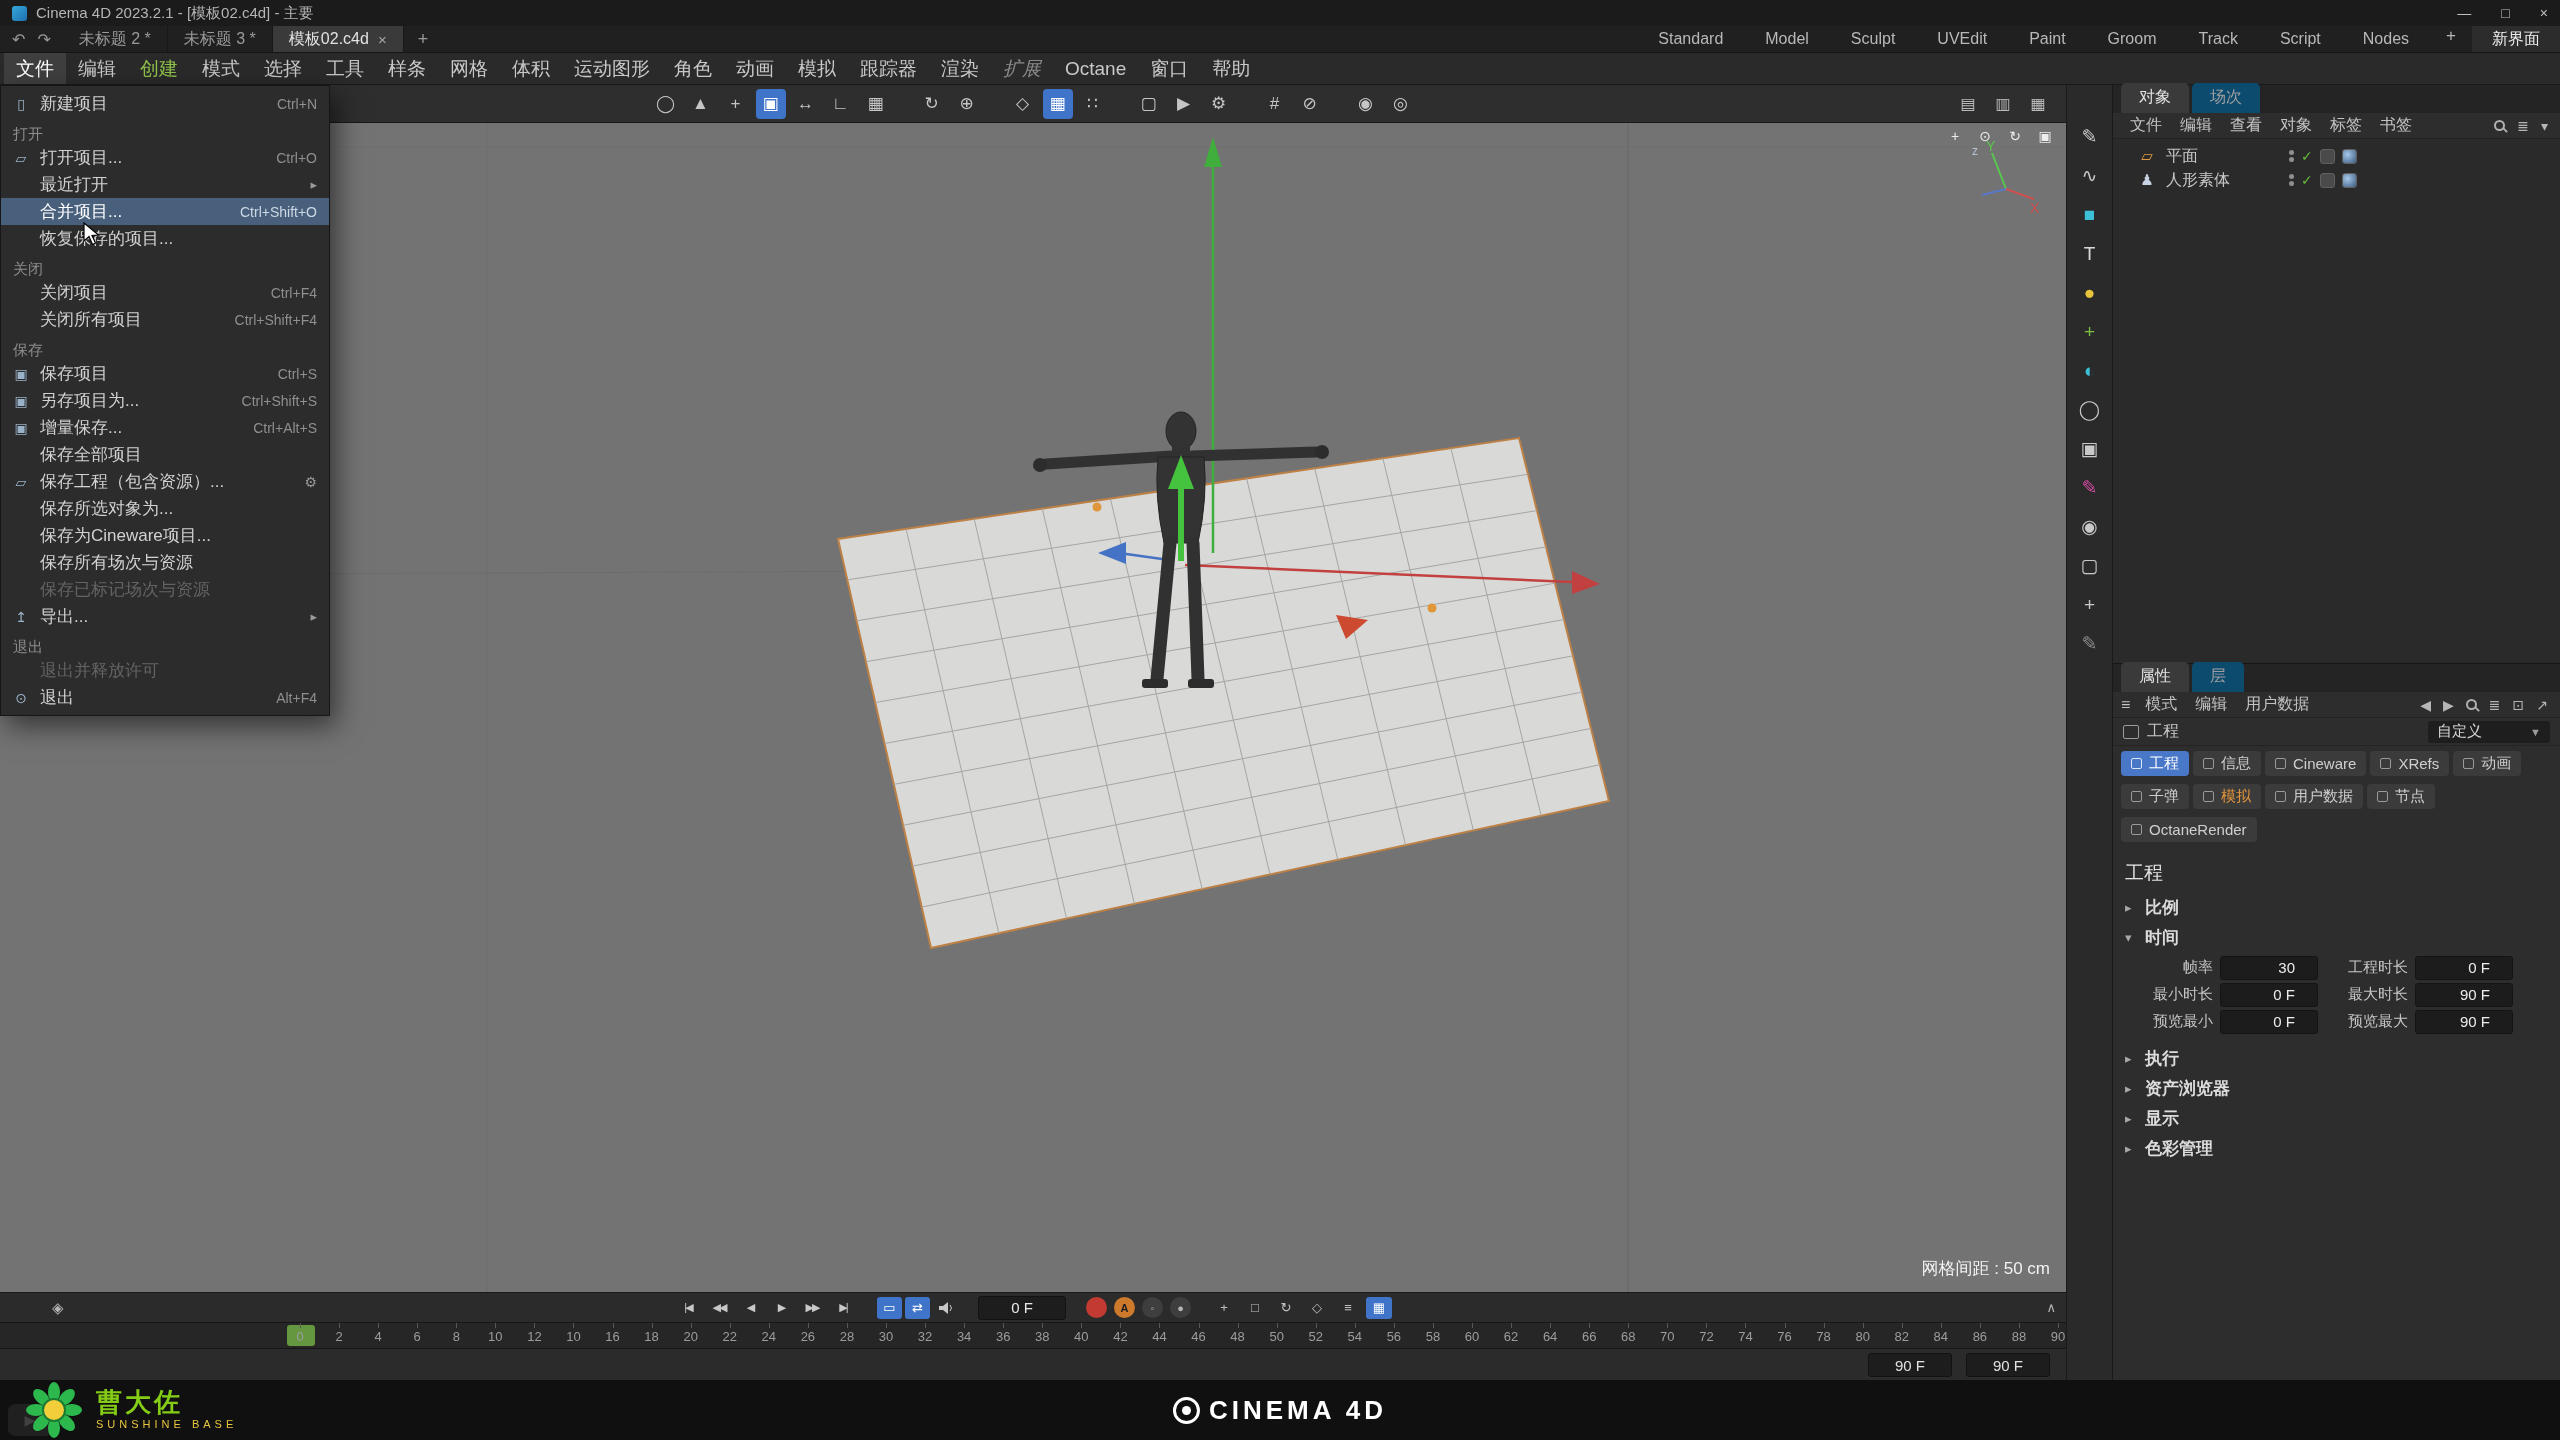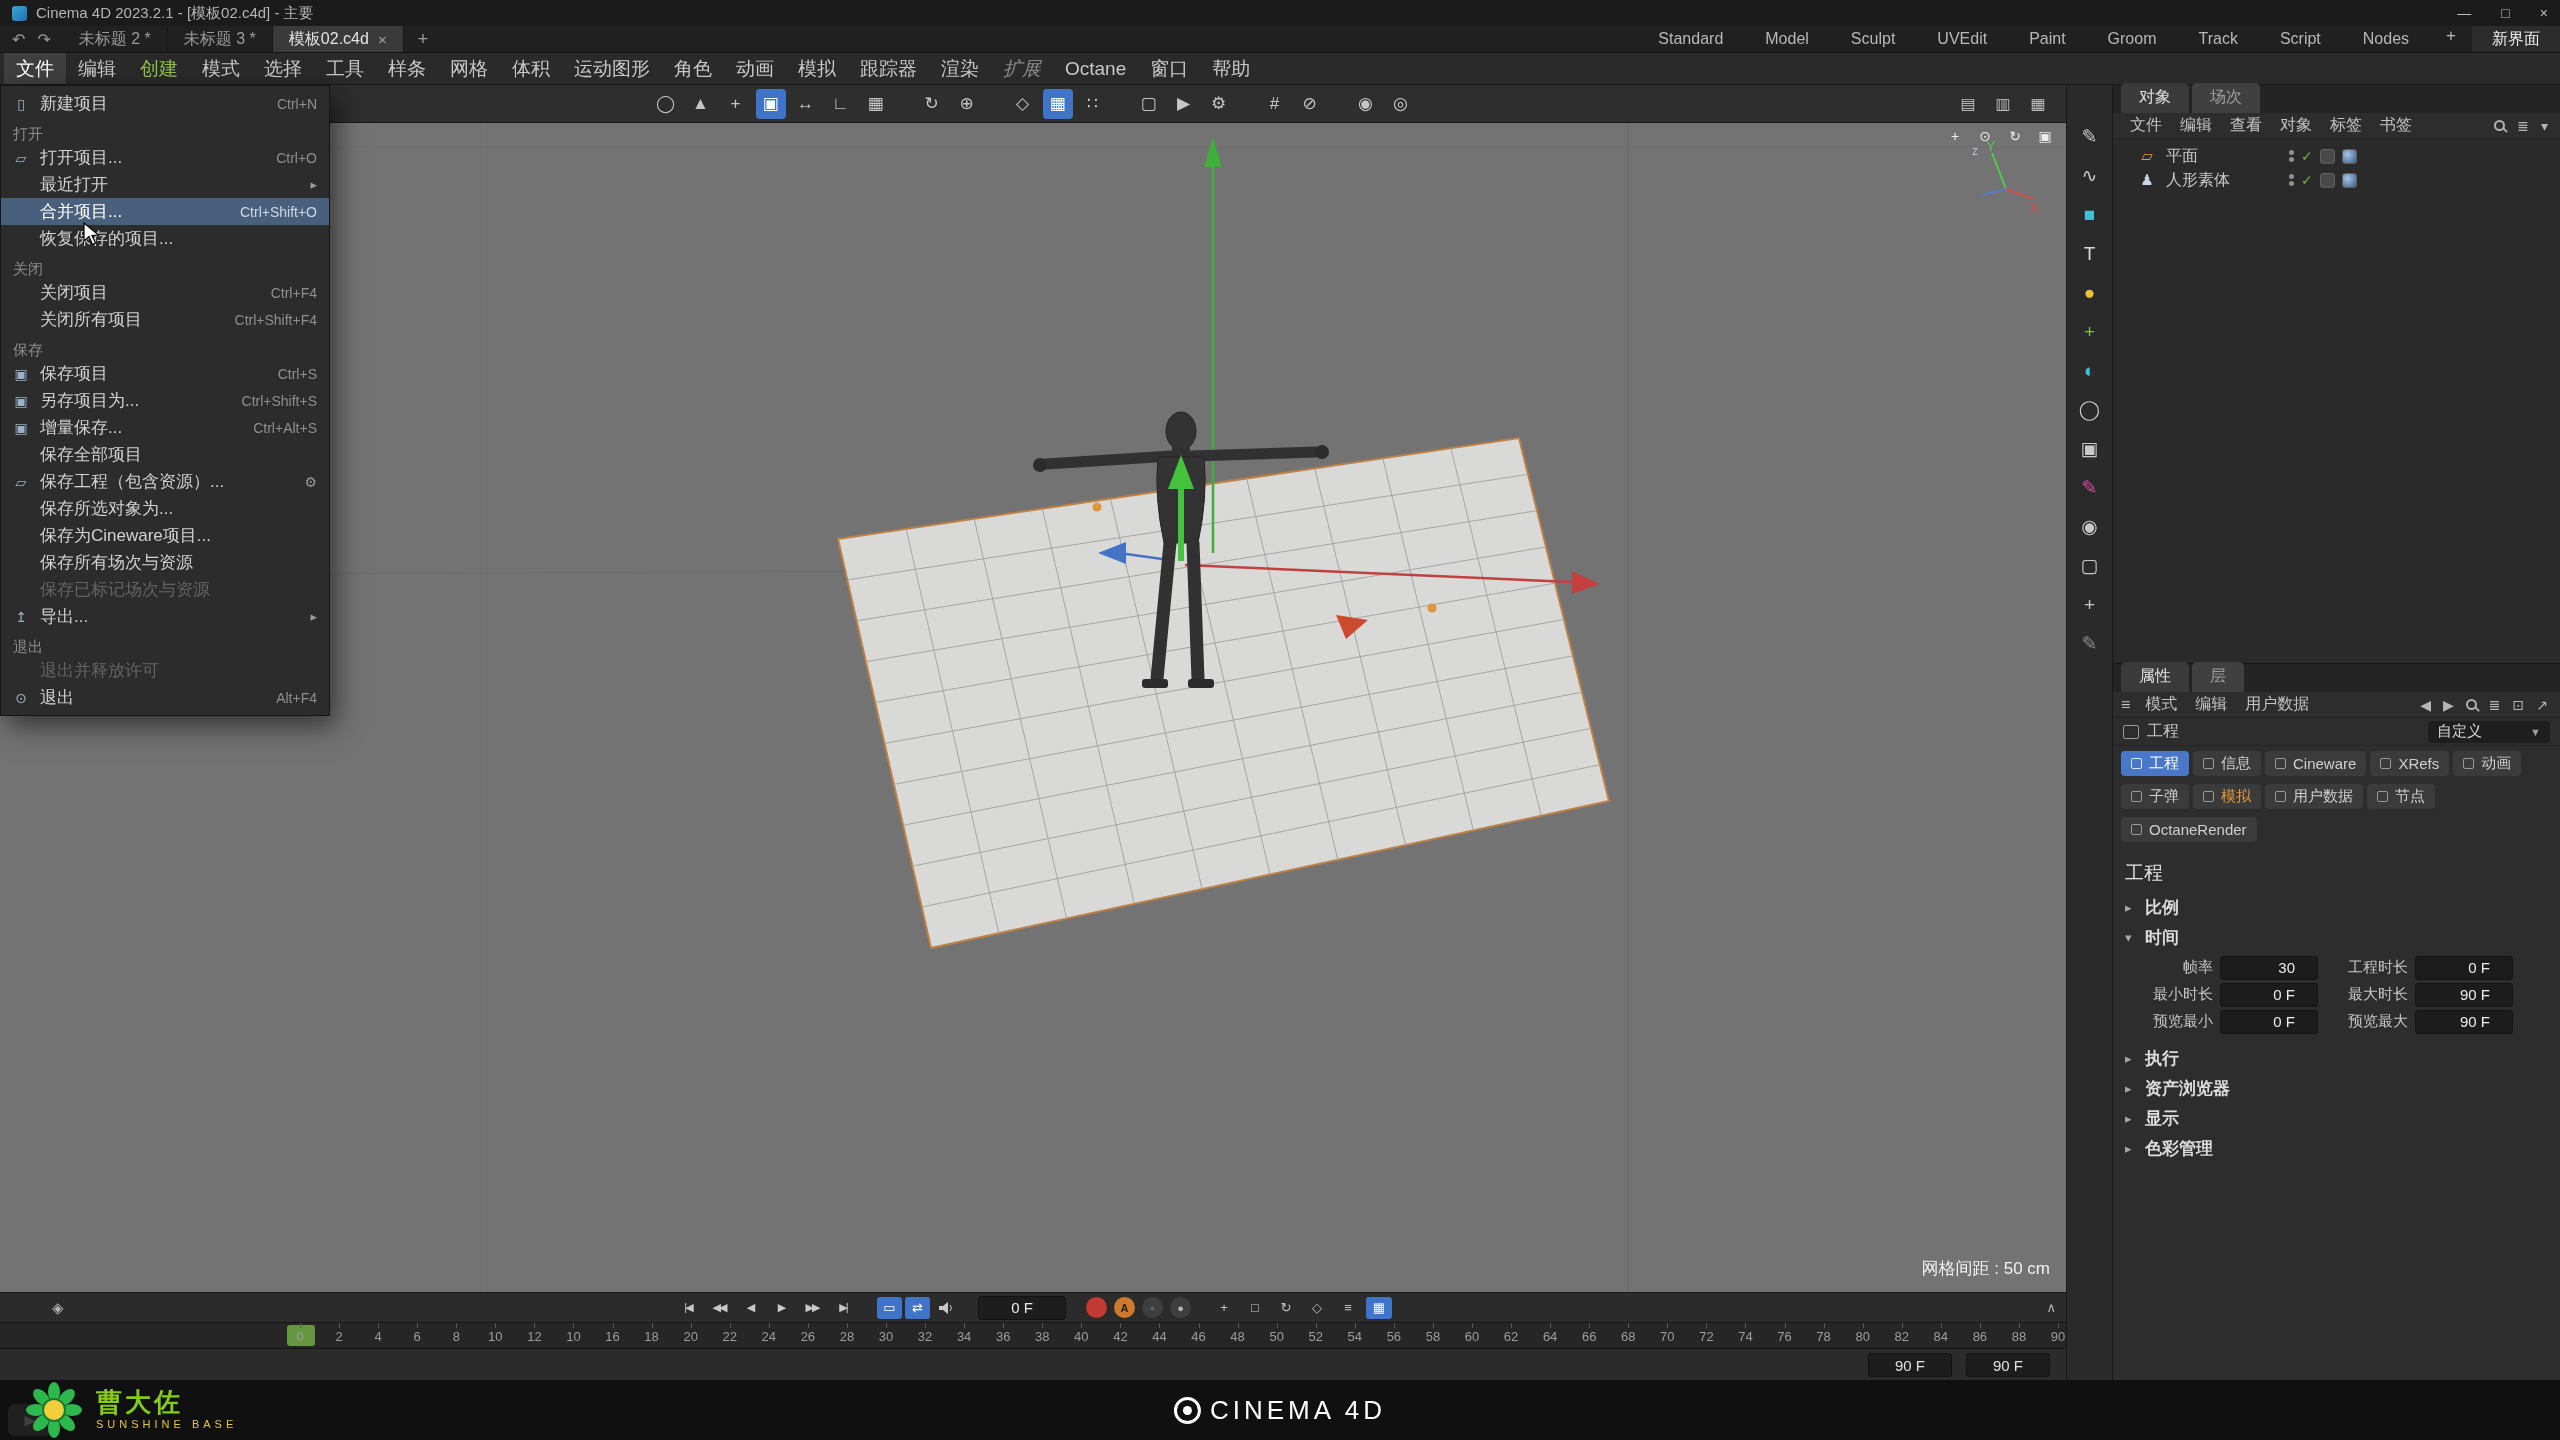--- a/index.html
+++ b/index.html
@@ -73,21 +73,21 @@
   #end-max{right:16px}
 
   
   .right-col{flex:1;display:flex;background:#262626}
   .side-strip{width:47px;background:#2a2a2a;border-left:1px solid #191919;border-right:1px solid #191919;display:flex;flex-direction:column;align-items:center;padding-top:36px;gap:8px}
   .side-btn{width:34px;height:31px;display:flex;align-items:center;justify-content:center;font-size:19px;border-radius:4px}
 
   .panels{flex:1;display:flex;flex-direction:column;min-width:0}
   .object-panel{height:579px;display:flex;flex-direction:column;background:#2d2d2d;border-bottom:1px solid #161616}
   .panel-tabs{height:28px;background:#242424;display:flex;align-items:flex-end;padding-left:8px;gap:3px;font-size:16px}
-  .panel-tab{padding:4px 18px 5px;color:#9f9f9f;background:#404040;border-radius:5px 5px 0 0}
+  .panel-tab{padding:4px 18px 5px;color:#9f9f9f;background:#0c4a6e;border-radius:5px 5px 0 0}
   .panel-tab.active{background:#3a3a3a;color:#e2e2e2}
   .panel-menu{height:26px;display:flex;align-items:center;padding:0 8px;font-size:16px;background:#2d2d2d;border-bottom:1px solid #222;color:#c2c2c2}
   .pm-item{padding:0 9px;white-space:nowrap}
   .pm-right{margin-left:auto;display:flex;gap:12px;align-items:center;color:#b5b5b5;font-size:14px;padding-right:4px}
   .lens{width:11px;height:11px;border:2px solid #b0b0b0;border-radius:50%;position:relative;display:inline-block}
   .lens::after{content:"";position:absolute;width:6px;height:2px;background:#b0b0b0;transform:rotate(45deg);right:-5px;bottom:-2px}
   .om-list{flex:1;background:#2a2a2a;padding-top:5px}
   .om-row{height:24px;display:flex;align-items:center;padding-left:24px;font-size:16px;gap:9px;position:relative}
   .om-icon{width:20px;text-align:center;font-size:15px}
   .om-cluster{position:absolute;left:176px;display:flex;align-items:center;gap:7px}
@@ -121,21 +121,21 @@
   
   .footer{height:60px;background:#101010;display:flex;align-items:center;padding:0 26px;position:relative}
   .watermark{position:absolute;left:8px;bottom:4px;width:44px;height:32px;background:#3a3a3a;opacity:.4;border-radius:7px;display:flex;align-items:center;justify-content:center;color:#888;font-size:14px}
   .brand{display:flex;align-items:center;gap:14px;z-index:2}
   .brand-text{display:flex;flex-direction:column;line-height:1.05}
   .brand-name{font-size:26px;font-weight:bold;color:#84cc16;letter-spacing:3px}
   .brand-sub{font-size:11px;color:#e8c53e;letter-spacing:4px;margin-top:3px}
   .center-logo{position:absolute;left:50%;transform:translateX(-50%);display:flex;align-items:center;gap:9px;color:#fff}
   .c-ring{width:27px;height:27px;border:3px solid #fff;border-radius:50%;display:flex;align-items:center;justify-content:center}
   .c-ring i{width:9px;height:9px;background:#fff;border-radius:50%}
-  .logo-text{font-size:26px;font-weight:normal;letter-spacing:4px}
+  .logo-text{font-size:26px;font-weight:bold;letter-spacing:4px}
   .note{margin-left:auto;display:flex;align-items:baseline;gap:10px;white-space:nowrap}
   .note-prefix{font-size:21px;color:#f0f0f0;letter-spacing:2px}
   .note-highlight{font-size:27px;color:#46c24a;font-weight:bold;letter-spacing:6px}
 
   
   .file-menu{position:absolute;left:0;top:85px;width:330px;background:#2c2c2c;border:1px solid #161616;box-shadow:6px 10px 26px rgba(0,0,0,.55);padding:4px 0;z-index:50;font-size:17px}
   .fm-item{height:27px;display:flex;align-items:center;padding:0 12px 0 8px;gap:7px;color:#d2d2d2}
   .fm-item.hl{background:#49607c;color:#fff}
   .fm-item.disabled{color:#636363}
   .fm-icon{width:24px;text-align:center;color:#9ab2c8;font-size:14px;flex:0 0 auto}

